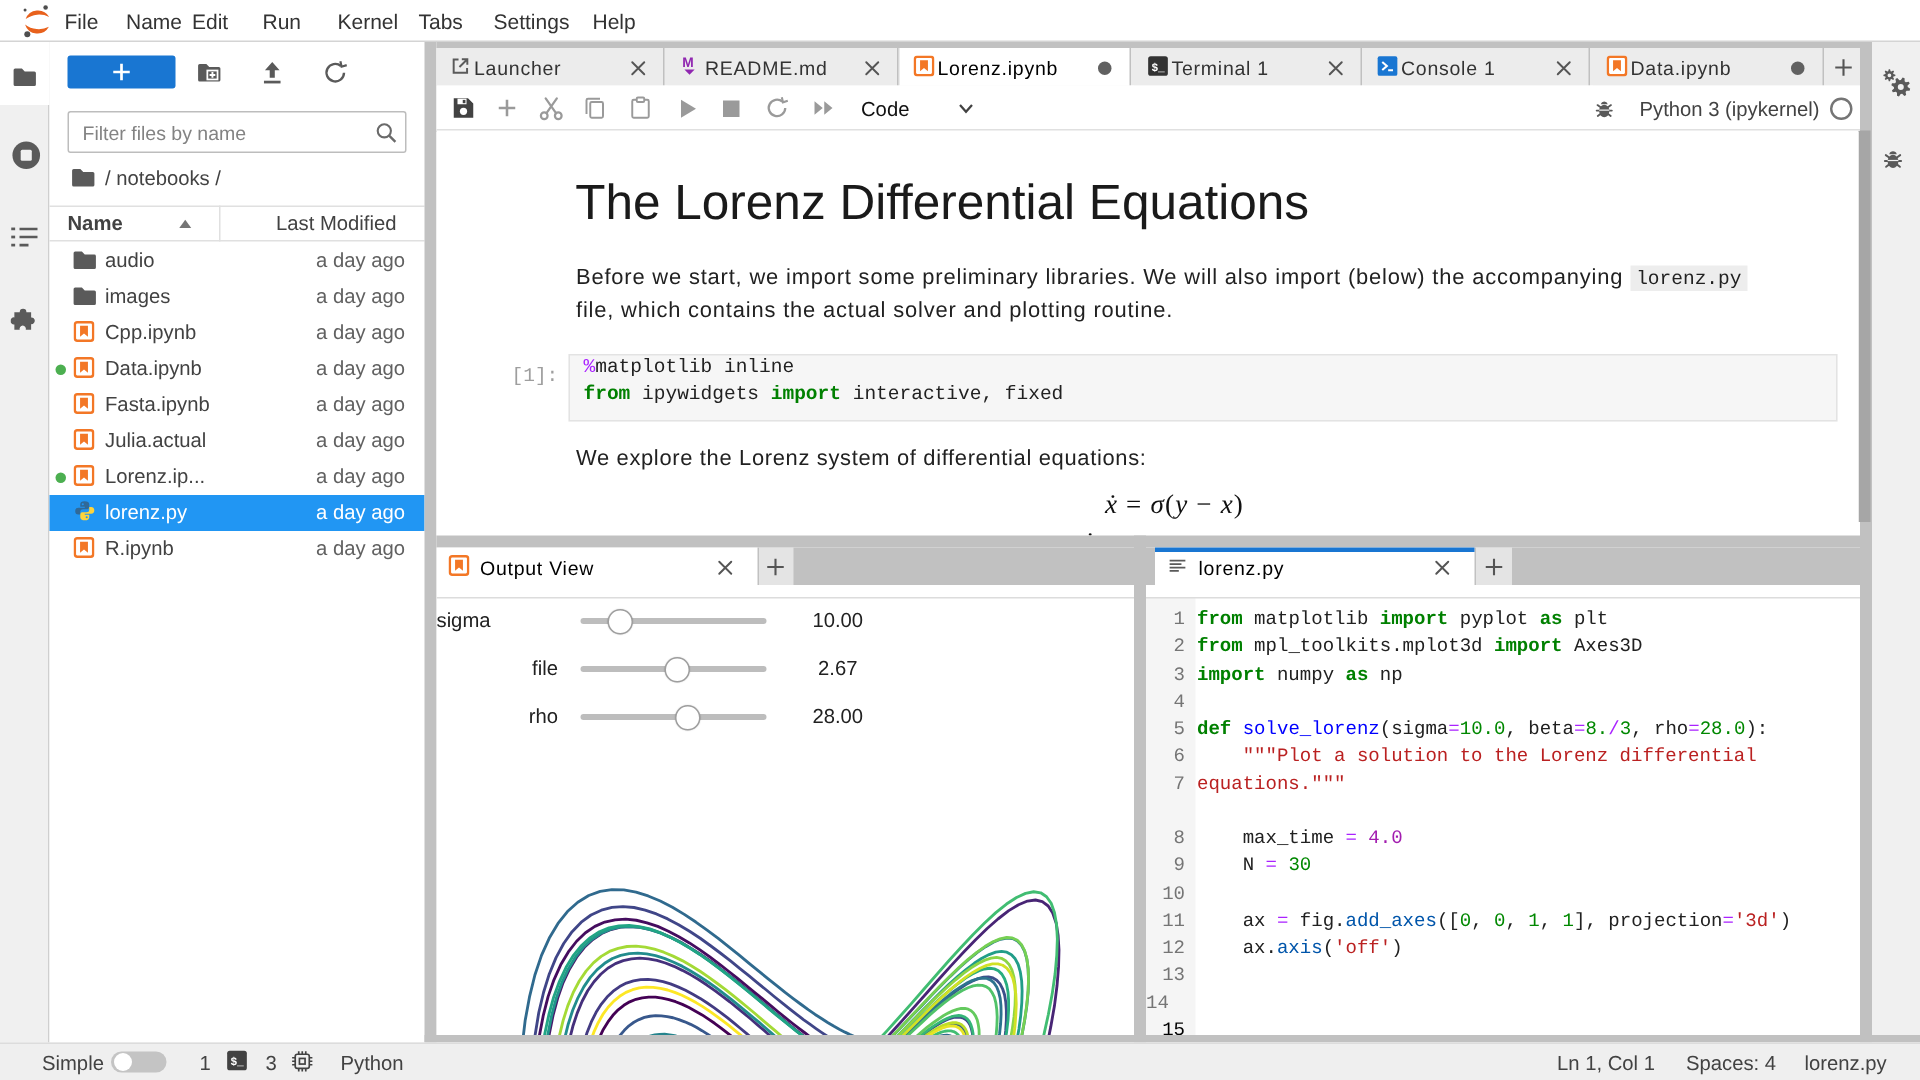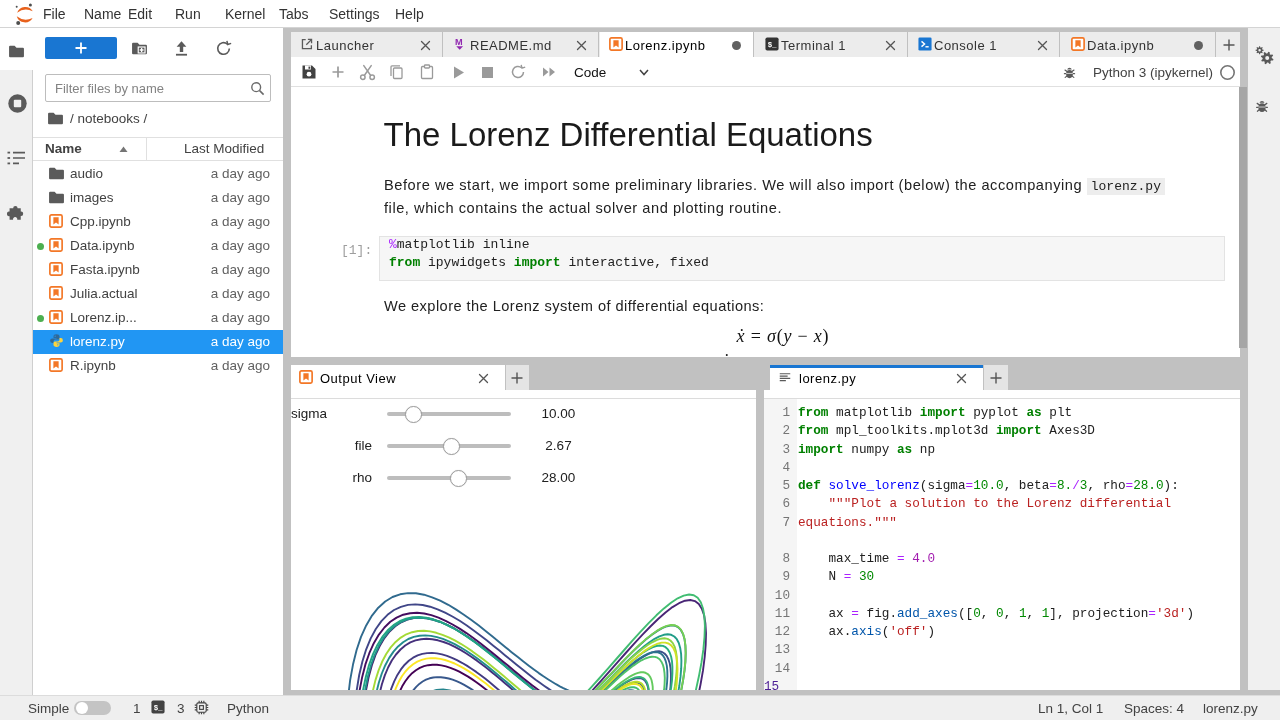--- a/index.html
+++ b/index.html
@@ -362,22 +362,22 @@
       <div style="height:18.25px;text-align:right;padding-right:9px;color:#757575">5</div>
       <div style="height:18.25px;text-align:right;padding-right:9px;color:#757575">6</div>
       <div style="height:18.25px;text-align:right;padding-right:9px;color:#757575">7</div>
       <div style="height:18.25px;text-align:right;padding-right:9px;color:#757575"></div>
       <div style="height:18.25px;text-align:right;padding-right:9px;color:#757575">8</div>
       <div style="height:18.25px;text-align:right;padding-right:9px;color:#757575">9</div>
       <div style="height:18.25px;text-align:right;padding-right:9px;color:#757575">10</div>
       <div style="height:18.25px;text-align:right;padding-right:9px;color:#757575">11</div>
       <div style="height:18.25px;text-align:right;padding-right:9px;color:#757575">12</div>
       <div style="height:18.25px;text-align:right;padding-right:9px;color:#757575">13</div>
-      <div style="height:18.25px;text-align:right;padding-right:9px;color:#757575">14</div>
-      <div style="height:18.25px;text-align:left;padding-right:9px;color:#4c1d95">15</div>
+      <div style="height:18.25px;text-align:left;padding-right:9px;color:#757575">14</div>
+      <div style="height:18.25px;text-align:right;padding-right:9px;color:#000000">15</div>
     </div>
 <div class="abs" style="left:34px;top:15px;width:441px;font-family:'Liberation Mono',monospace;font-size:12.7px;color:#212121">
       <div style="height:18.25px;white-space:pre"><span style="color:#008000;font-weight:bold">from</span> matplotlib <span style="color:#008000;font-weight:bold">import</span> pyplot <span style="color:#008000;font-weight:bold">as</span> plt</div>
       <div style="height:18.25px;white-space:pre"><span style="color:#008000;font-weight:bold">from</span> mpl_toolkits.mplot3d <span style="color:#008000;font-weight:bold">import</span> Axes3D</div>
       <div style="height:18.25px;white-space:pre"><span style="color:#008000;font-weight:bold">import</span> numpy <span style="color:#008000;font-weight:bold">as</span> np</div>
       <div style="height:18.25px;white-space:pre"></div>
       <div style="height:18.25px;white-space:pre"><span style="color:#008000;font-weight:bold">def</span> <span style="color:#0000ff">solve_lorenz</span>(sigma<span style="color:#aa22ff">=</span><span style="color:#008800">10.0</span>, beta<span style="color:#aa22ff">=</span><span style="color:#008800">8.</span><span style="color:#aa22ff">/</span><span style="color:#008800">3</span>, rho<span style="color:#aa22ff">=</span><span style="color:#008800">28.0</span>):</div>
       <div style="height:18.25px;white-space:pre">&nbsp;&nbsp;&nbsp;&nbsp;<span style="color:#ba2121">"""Plot a solution to the Lorenz differential</span></div>
       <div style="height:18.25px;white-space:pre"><span style="color:#ba2121">equations."""</span></div>
       <div style="height:18.25px;white-space:pre"></div>

